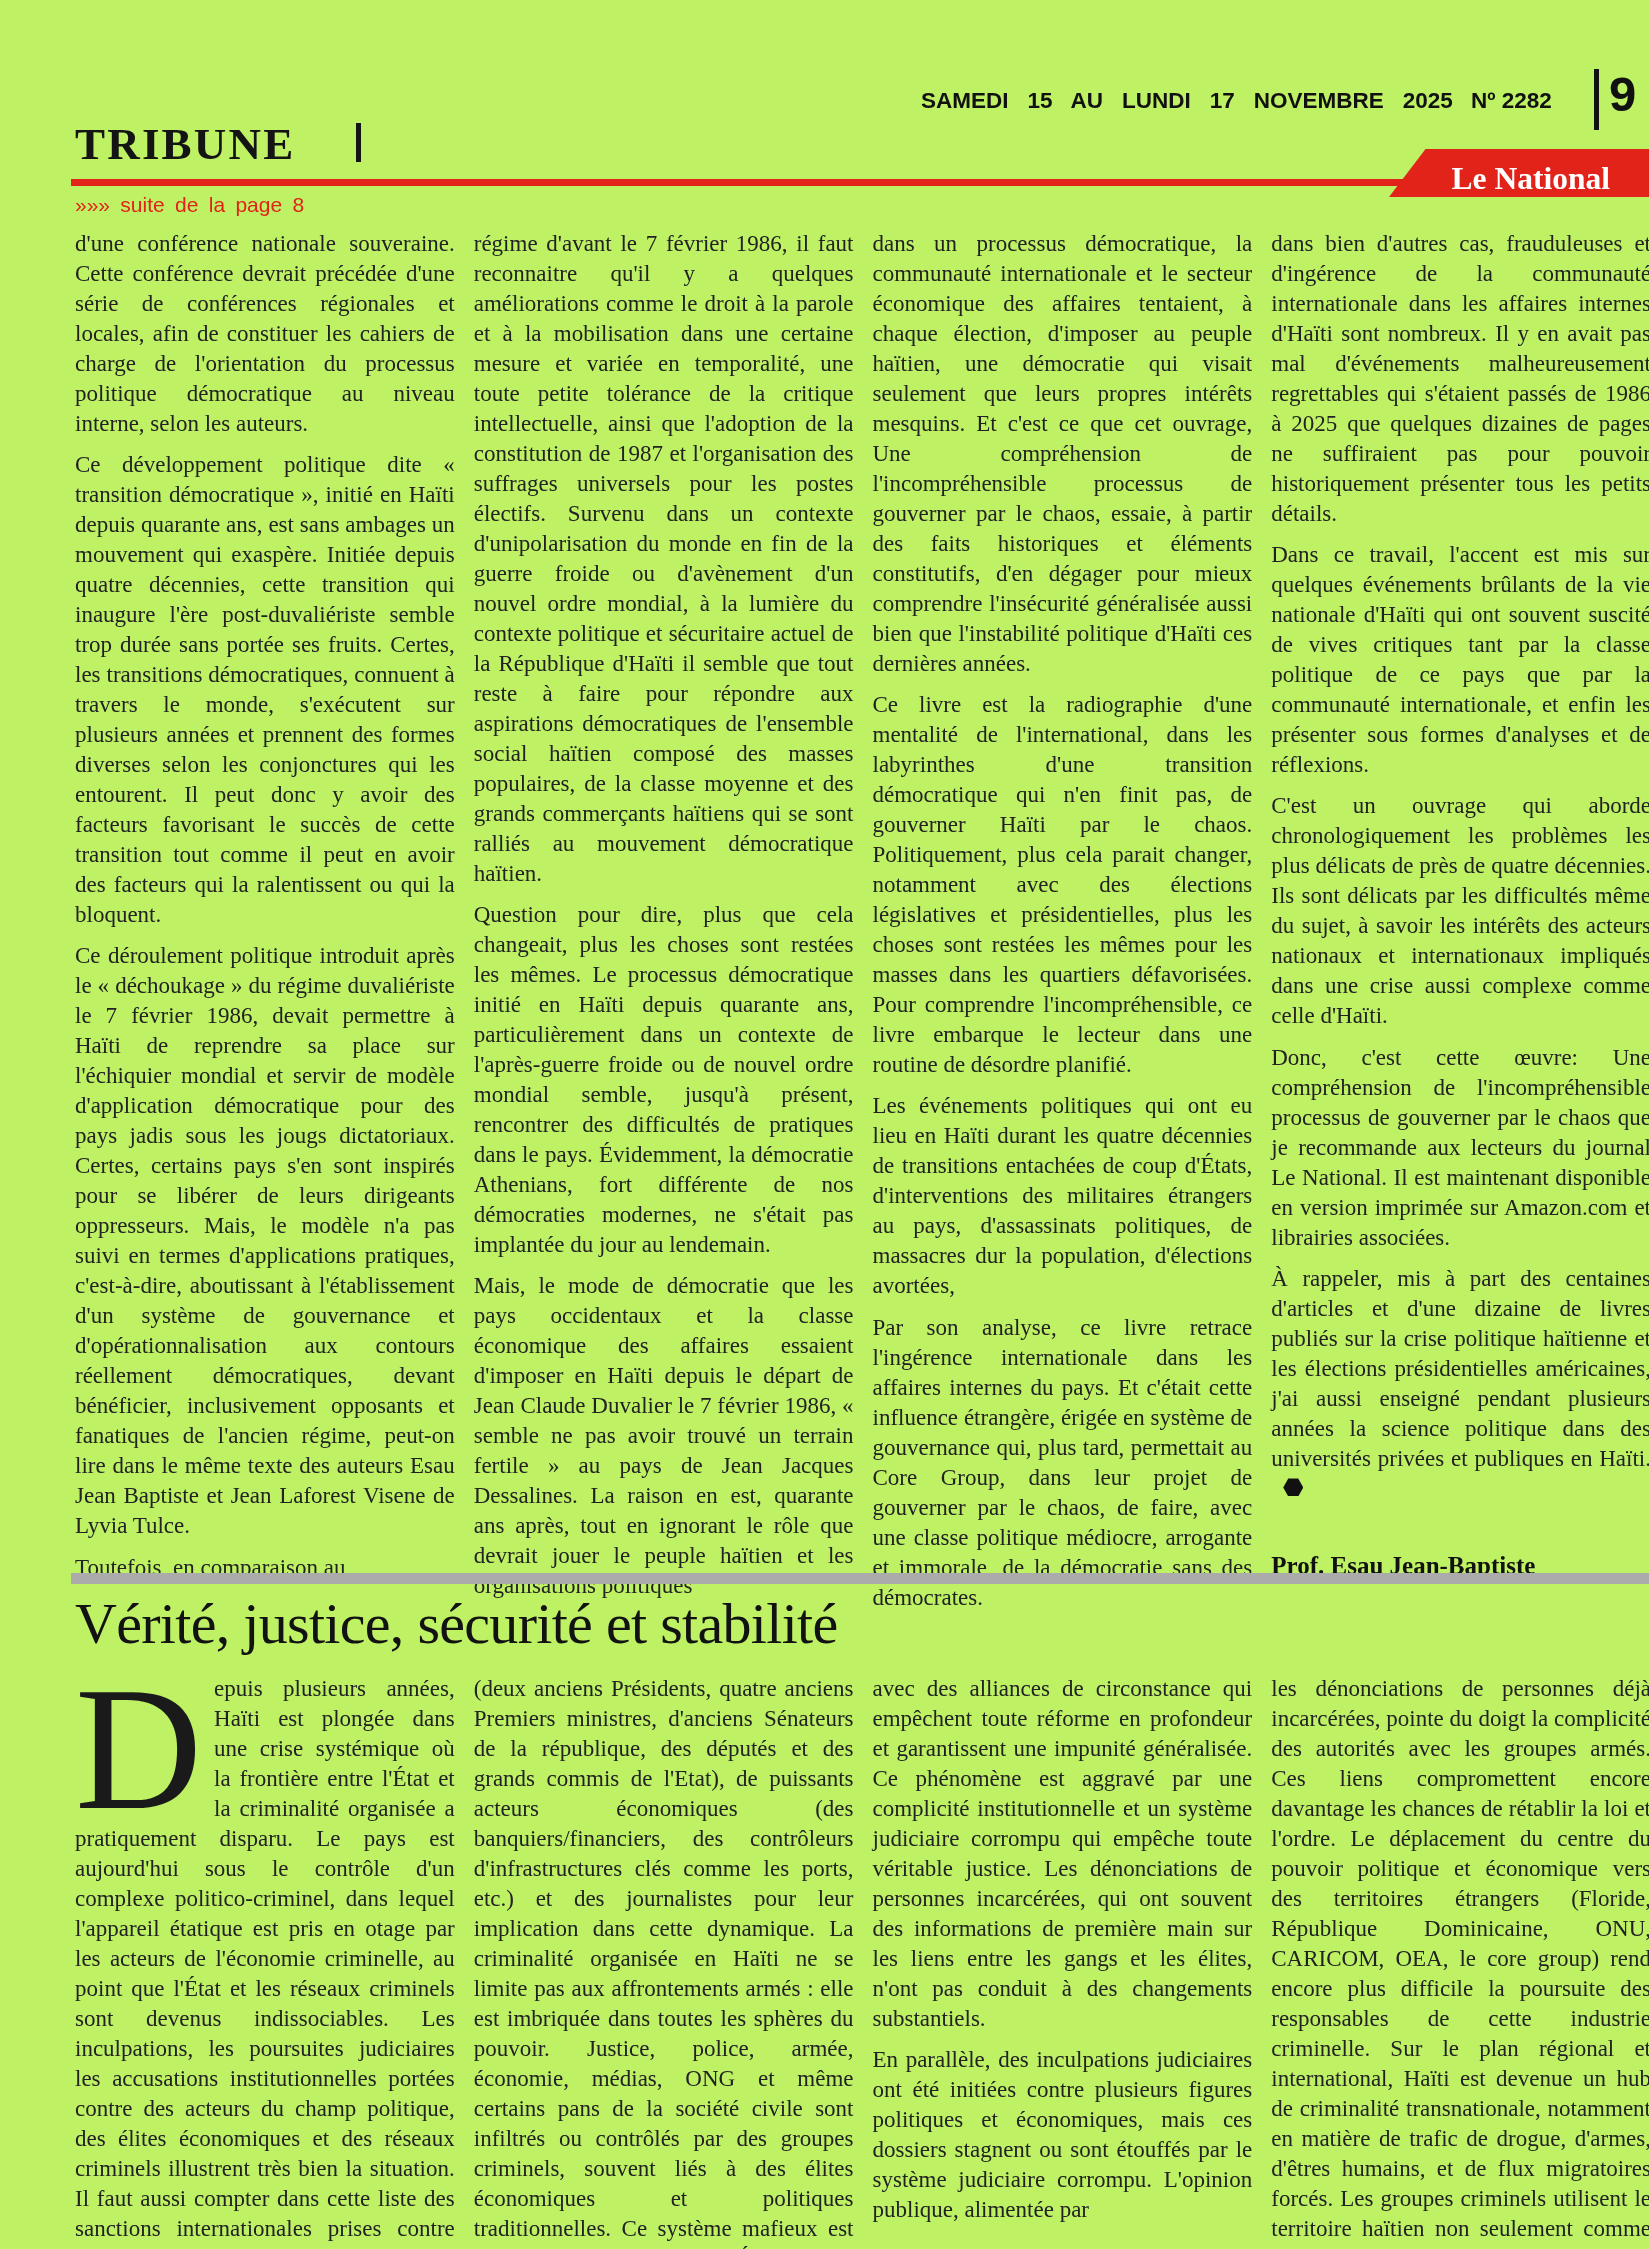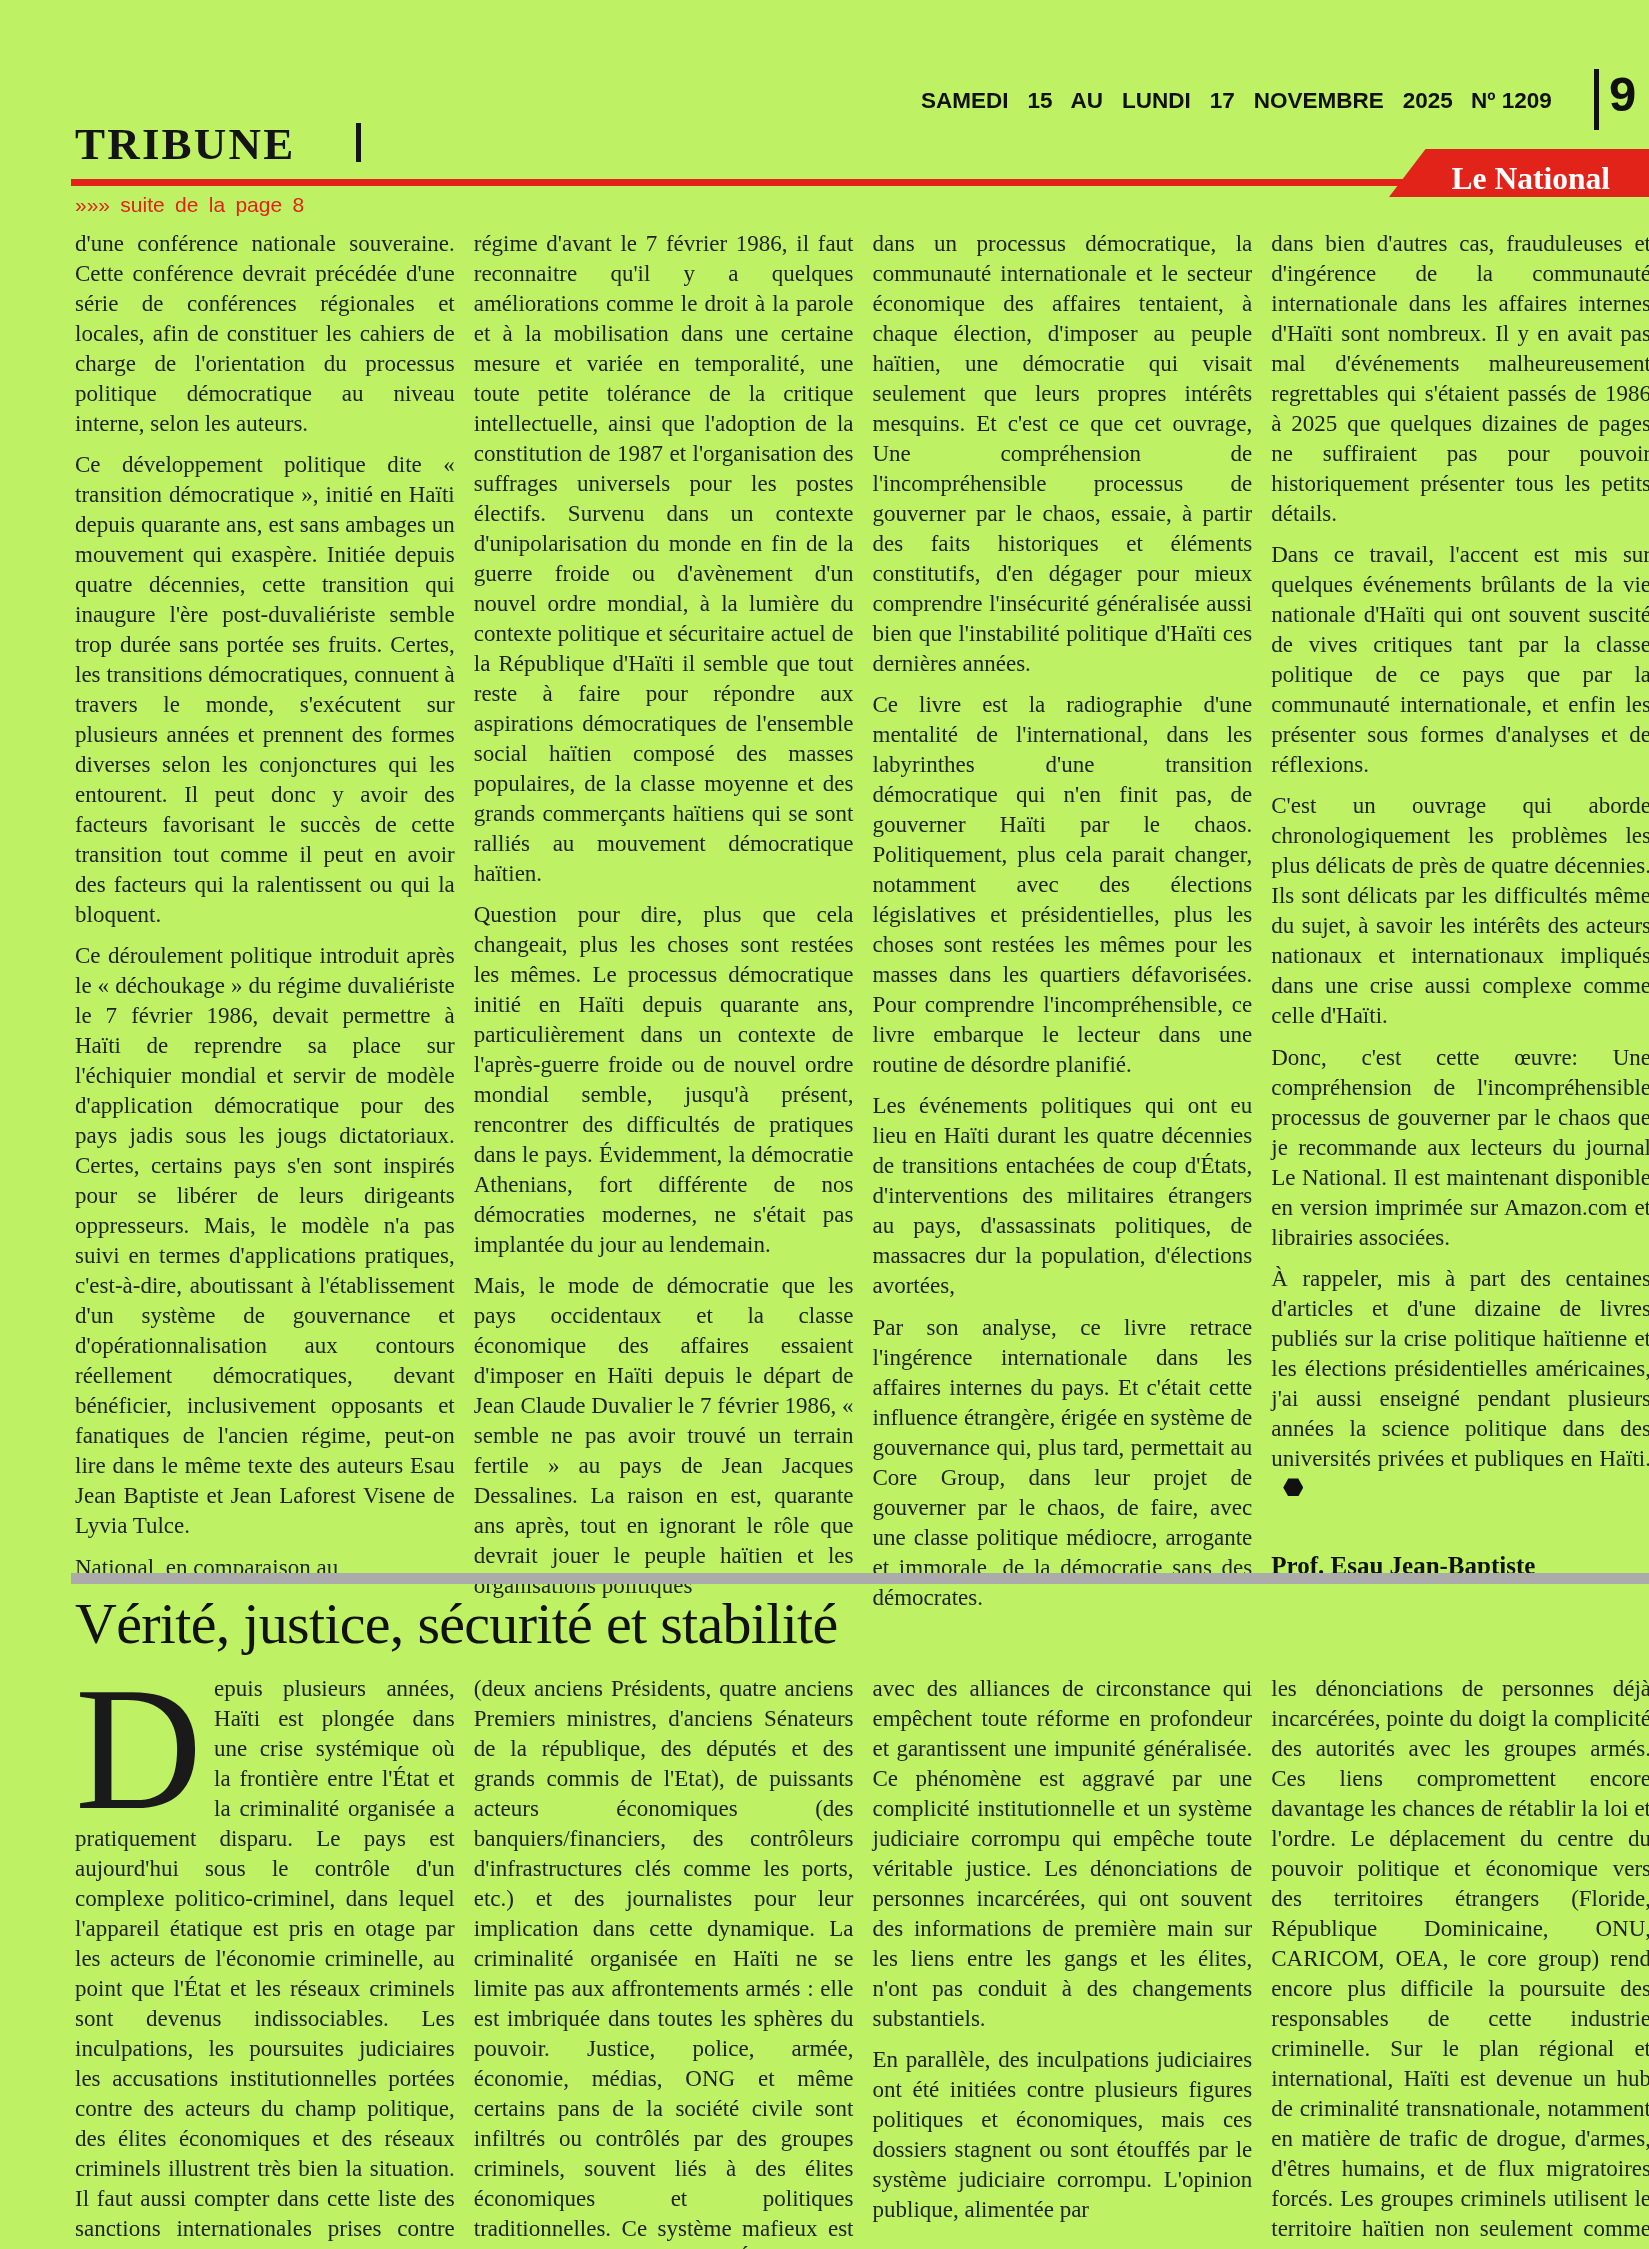--- a/index.html
+++ b/index.html
@@ -67,41 +67,41 @@
     float:left; font-size:176px; line-height:139px; padding:4.5px 12px 0 0;
     color:#1a1a1a; font-family:"Liberation Serif", serif;
   }
 </style>
 </head>
 <body>
 
 <div class="page">
 
   <div class="date-line">SAMEDI 15 AU LUNDI 17 NOVEMBRE 2025</div>
-  <div class="issue-no">Nº 1209</div>
+  <div class="issue-no">Nº 2282</div>
   <div class="page-bar"></div>
   <div class="page-no">9</div>
 
   <div class="section-title">
     <span>TRIBUNE</span><span class="section-bar"></span>
   </div>
 
   <div class="red-rule accent-bg" style="background: rgb(226, 35, 26);"></div>
   <div class="brand-banner accent-bg" style="background: rgb(226, 35, 26);">
     <span>Le National</span>
   </div>
 
   <div class="suite-top accent-fg" style="color: rgb(226, 35, 26);">»»» suite de la page 8</div>
 
   <div class="cols a1">
     <div class="col">
         <p class="para">d'une conférence nationale souveraine. Cette conférence devrait précédée d'une série de conférences régionales et locales, afin de constituer les cahiers de charge de l'orientation du processus politique démocratique au niveau interne, selon les auteurs.</p>
         <p class="para">Ce développement politique dite « transition démocratique », initié en Haïti depuis quarante ans, est sans ambages un mouvement qui exaspère. Initiée depuis quatre décennies, cette transition qui inaugure l'ère post-duvaliériste semble trop durée sans portée ses fruits. Certes, les transitions démocratiques, connuent à travers le monde, s'exécutent sur plusieurs années et prennent des formes diverses selon les conjonctures qui les entourent. Il peut donc y avoir des facteurs favorisant le succès de cette transition tout comme il peut en avoir des facteurs qui la ralentissent ou qui la bloquent.</p>
         <p class="para">Ce déroulement politique introduit après le « déchoukage » du régime duvaliériste le 7 février 1986, devait permettre à Haïti de reprendre sa place sur l'échiquier mondial et servir de modèle d'application démocratique pour des pays jadis sous les jougs dictatoriaux. Certes, certains pays s'en sont inspirés pour se libérer de leurs dirigeants oppresseurs. Mais, le modèle n'a pas suivi en termes d'applications pratiques, c'est-à-dire, aboutissant à l'établissement d'un système de gouvernance et d'opérationnalisation aux contours réellement démocratiques, devant bénéficier, inclusivement opposants et fanatiques de l'ancien régime, peut-on lire dans le même texte des auteurs Esau Jean Baptiste et Jean Laforest Visene de Lyvia Tulce.</p>
-        <p class="para">National, en comparaison au</p>
+        <p class="para">Toutefois, en comparaison au</p>
       </div>
     <div class="col">
         <p class="para">régime d'avant le 7 février 1986, il faut reconnaitre qu'il y a quelques améliorations comme le droit à la parole et à la mobilisation dans une certaine mesure et variée en temporalité, une toute petite tolérance de la critique intellectuelle, ainsi que l'adoption de la constitution de 1987 et l'organisation des suffrages universels pour les postes électifs. Survenu dans un contexte d'unipolarisation du monde en fin de la guerre froide ou d'avènement d'un nouvel ordre mondial, à la lumière du contexte politique et sécuritaire actuel de la République d'Haïti il semble que tout reste à faire pour répondre aux aspirations démocratiques de l'ensemble social haïtien composé des masses populaires, de la classe moyenne et des grands commerçants haïtiens qui se sont ralliés au mouvement démocratique haïtien.</p>
         <p class="para">Question pour dire, plus que cela changeait, plus les choses sont restées les mêmes. Le processus démocratique initié en Haïti depuis quarante ans, particulièrement dans un contexte de l'après-guerre froide ou de nouvel ordre mondial semble, jusqu'à présent, rencontrer des difficultés de pratiques dans le pays. Évidemment, la démocratie Athenians, fort différente de nos démocraties modernes, ne s'était pas implantée du jour au lendemain.</p>
         <p class="para">Mais, le mode de démocratie que les pays occidentaux et la classe économique des affaires essaient d'imposer en Haïti depuis le départ de Jean Claude Duvalier le 7 février 1986, « semble ne pas avoir trouvé un terrain fertile » au pays de Jean Jacques Dessalines. La raison en est, quarante ans après, tout en ignorant le rôle que devrait jouer le peuple haïtien et les organisations politiques</p>
       </div>
     <div class="col">
         <p class="para">dans un processus démocratique, la communauté internationale et le secteur économique des affaires tentaient, à chaque élection, d'imposer au peuple haïtien, une démocratie qui visait seulement que leurs propres intérêts mesquins. Et c'est ce que cet ouvrage, Une compréhension de l'incompréhensible processus de gouverner par le chaos, essaie, à partir des faits historiques et éléments constitutifs, d'en dégager pour mieux comprendre l'insécurité généralisée aussi bien que l'instabilité politique d'Haïti ces dernières années.</p>
         <p class="para">Ce livre est la radiographie d'une mentalité de l'international, dans les labyrinthes d'une transition démocratique qui n'en finit pas, de gouverner Haïti par le chaos. Politiquement, plus cela parait changer, notamment avec des élections législatives et présidentielles, plus les choses sont restées les mêmes pour les masses dans les quartiers défavorisées. Pour comprendre l'incompréhensible, ce livre embarque le lecteur dans une routine de désordre planifié.</p>
         <p class="para">Les événements politiques qui ont eu lieu en Haïti durant les quatre décennies de transitions entachées de coup d'États, d'interventions des militaires étrangers au pays, d'assassinats politiques, de massacres dur la population, d'élections avortées,</p>

